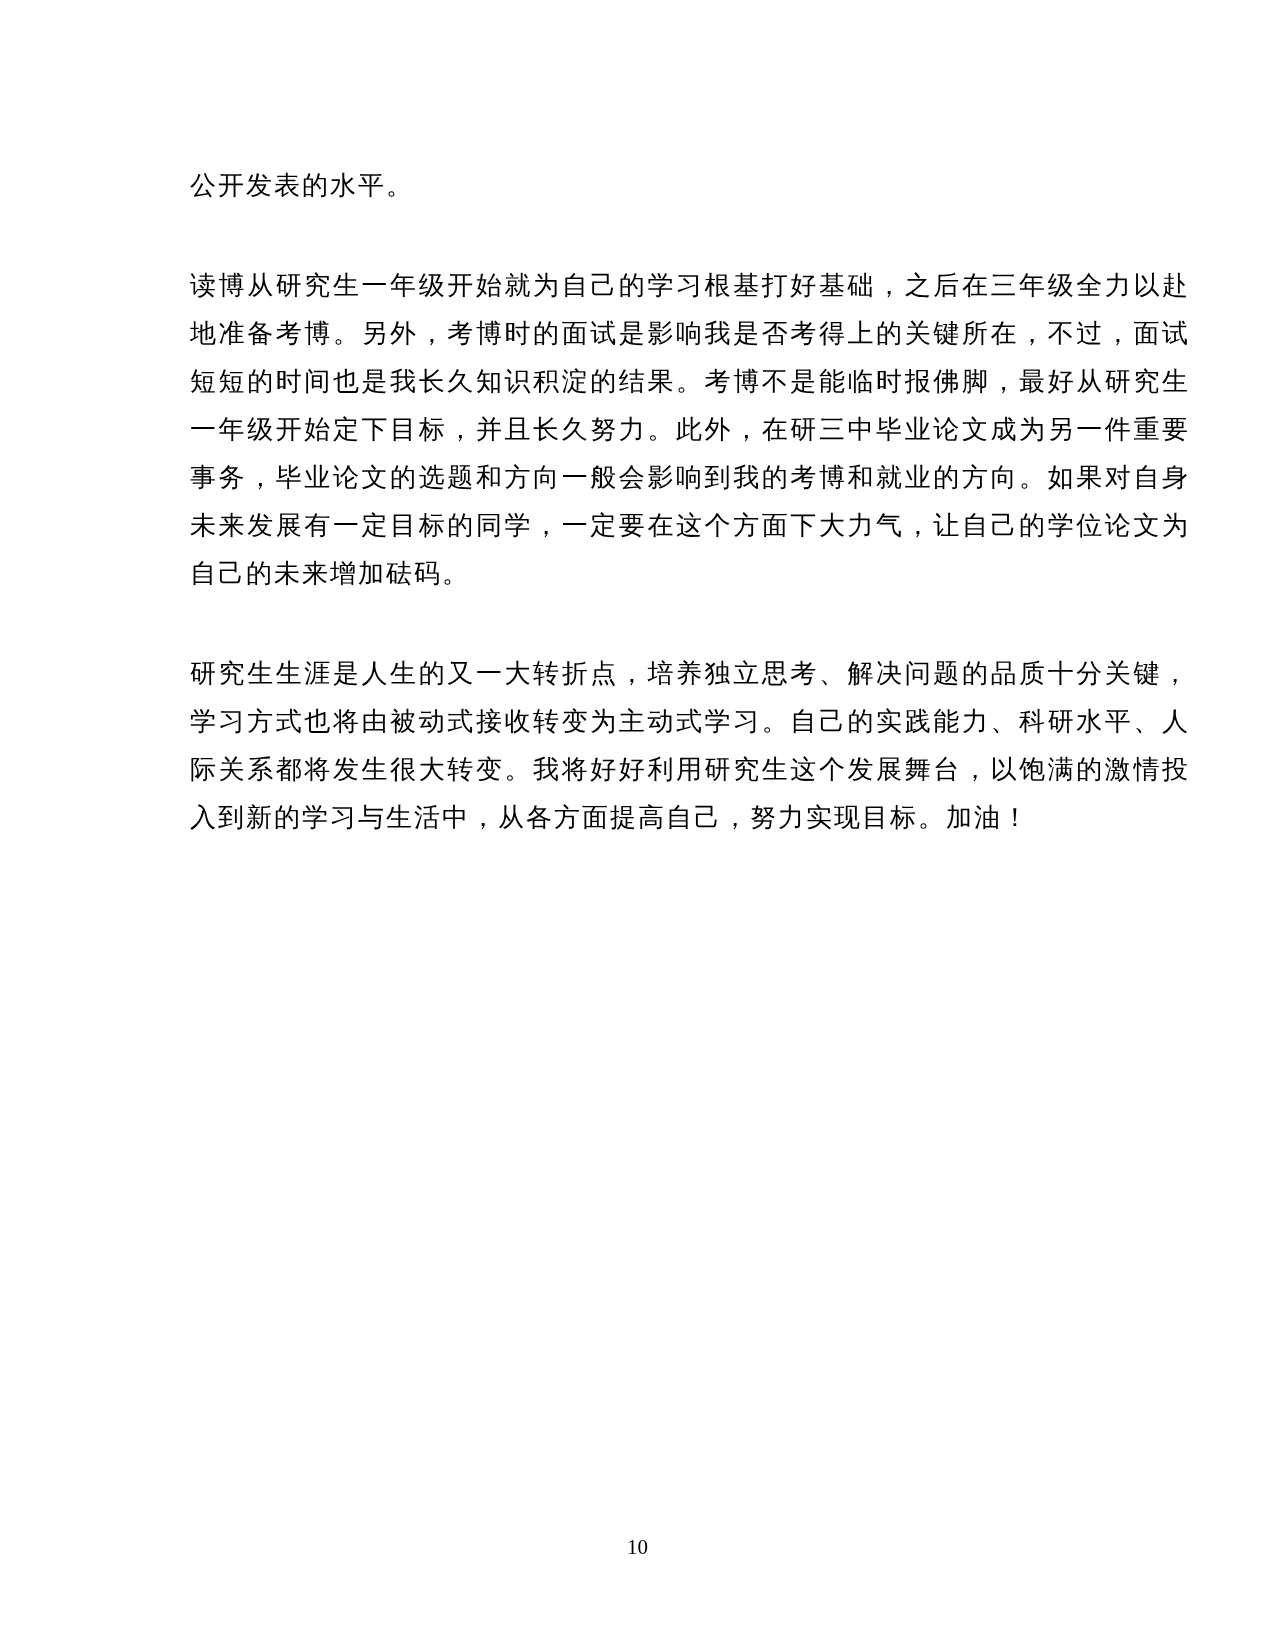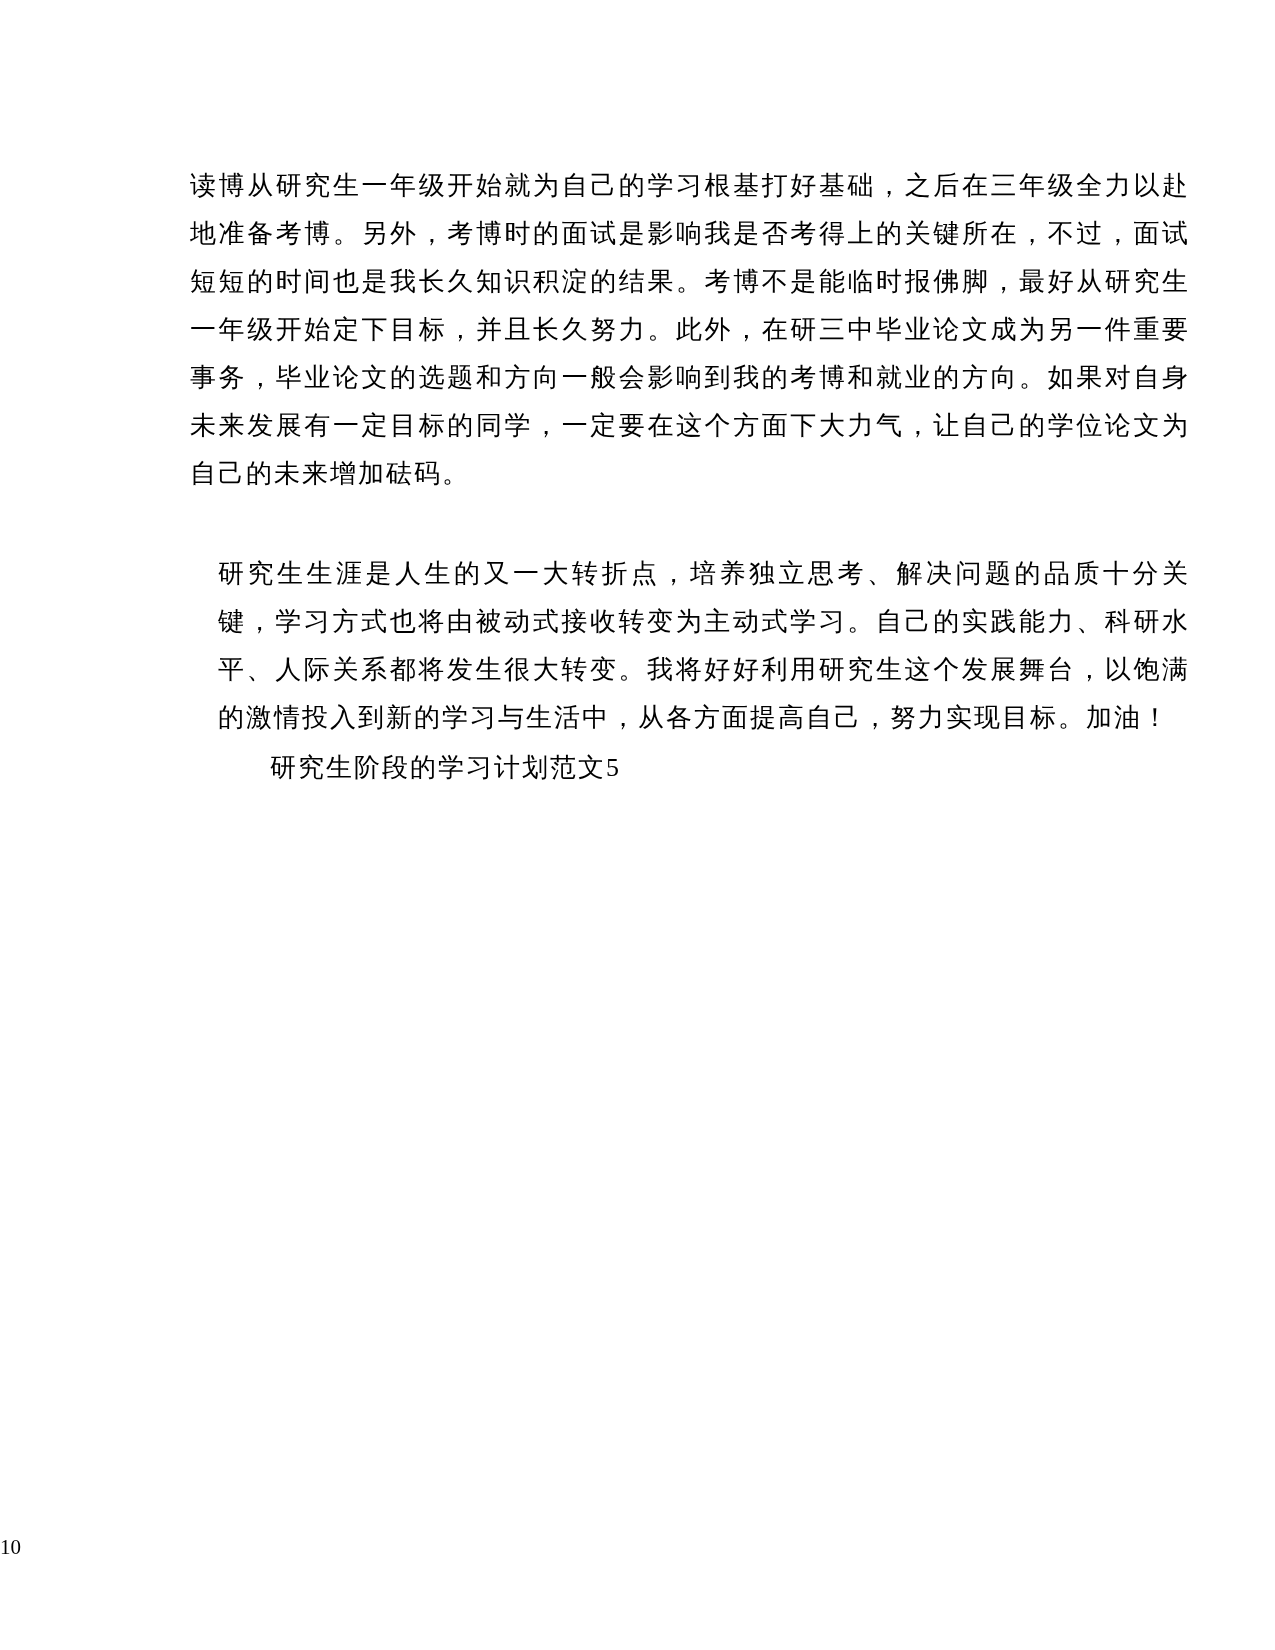--- a/index.html
+++ b/index.html
@@ -37,39 +37,39 @@
     text-align: justify;
     text-justify: inter-character;
     word-break: break-all;
     color: #000000;
   }
   .doc-body p.spaced-after {
     margin-bottom: 52px;
   }
   .doc-body p.tight {
     margin-bottom: 2px;
-    margin-left: 28px;
   }
   .doc-body p.indented {
     text-indent: 52px;
   }
   .page-footer {
     position: absolute;
     left: 0;
     top: 1533px;
     width: 1275px;
+    text-align: center;
     font-size: 21px;
     line-height: 28px;
     color: #000000;
   }
 </style>
 </head>
 <body>
 
 <div class="doc-page">
   <div class="doc-body">
 
+  <p class="spaced-after">公开发表的水平。</p>
       <p class="spaced-after">读博从研究生一年级开始就为自己的学习根基打好基础，之后在三年级全力以赴地准备考博。另外，考博时的面试是影响我是否考得上的关键所在，不过，面试短短的时间也是我长久知识积淀的结果。考博不是能临时报佛脚，最好从研究生一年级开始定下目标，并且长久努力。此外，在研三中毕业论文成为另一件重要事务，毕业论文的选题和方向一般会影响到我的考博和就业的方向。如果对自身未来发展有一定目标的同学，一定要在这个方面下大力气，让自己的学位论文为自己的未来增加砝码。</p>
       <p class="tight">研究生生涯是人生的又一大转折点，培养独立思考、解决问题的品质十分关键，学习方式也将由被动式接收转变为主动式学习。自己的实践能力、科研水平、人际关系都将发生很大转变。我将好好利用研究生这个发展舞台，以饱满的激情投入到新的学习与生活中，从各方面提高自己，努力实现目标。加油！</p>
-      <p class="tight indented">研究生阶段的学习计划范文5</p>
     </div>
   <div class="page-footer">10</div>
 </div>
 
 </body></html>

